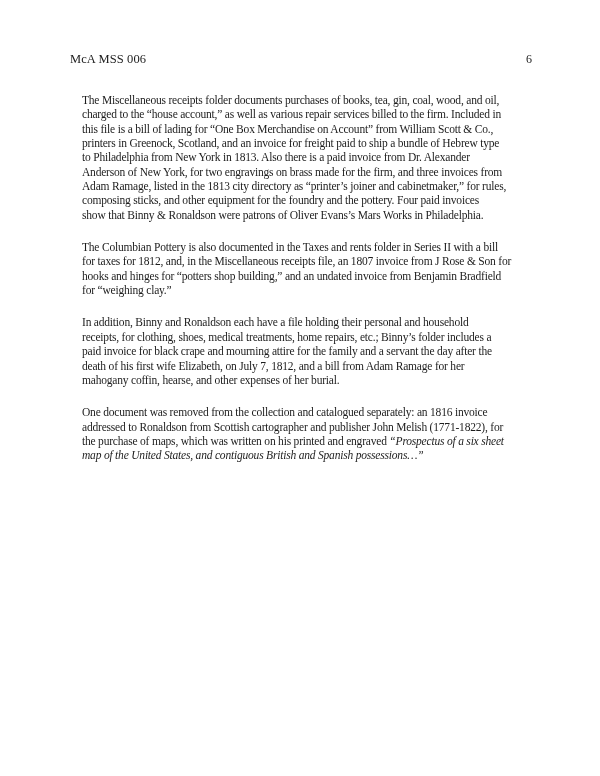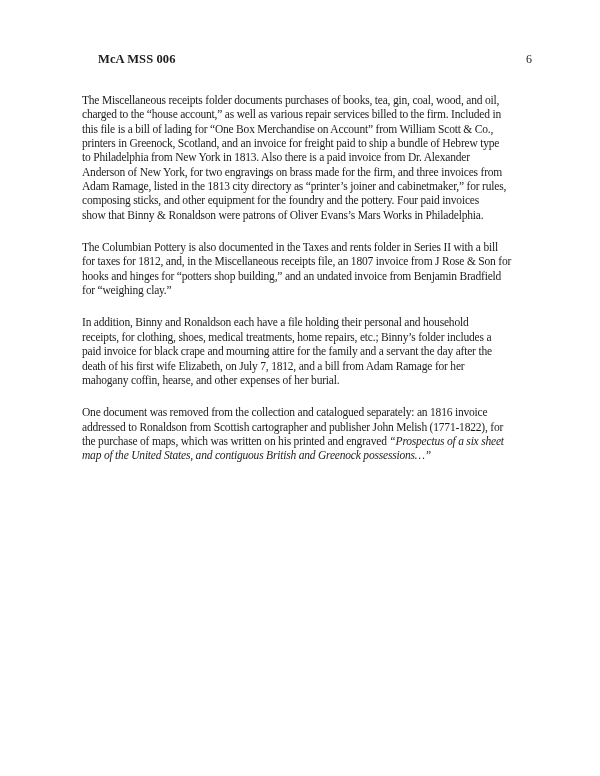--- a/index.html
+++ b/index.html
@@ -27,23 +27,22 @@
     left: 70px;
     top: 52px;
     width: 462px;
     display: flex;
     justify-content: space-between;
     align-items: baseline;
     font-size: 12.5px;
     line-height: 15px;
   }
   .collection-id {
-    font-weight: bold;
+    font-weight: normal;
     letter-spacing: 0.1px;
-    margin-left: 28px;
   }
   .page-number {
     font-weight: normal;
     font-size: 12px;
   }
   .doc-body {
     position: absolute;
     left: 70px;
     top: 93px;
     width: 524px;
@@ -84,15 +83,15 @@
 hooks and hinges for “potters shop building,” and an undated invoice from Benjamin Bradfield
 for “weighing clay.”</span></p>
     <p class="para"><span>In addition, Binny and Ronaldson each have a file holding their personal and household
 receipts, for clothing, shoes, medical treatments, home repairs, etc.; Binny’s folder includes a
 paid invoice for black crape and mourning attire for the family and a servant the day after the
 death of his first wife Elizabeth, on July 7, 1812, and a bill from Adam Ramage for her
 mahogany coffin, hearse, and other expenses of her burial.</span></p>
     <p class="para"><span>One document was removed from the collection and catalogued separately: an 1816 invoice
 addressed to Ronaldson from Scottish cartographer and publisher John Melish (1771-1822), for
 the purchase of maps, which was written on his printed and engraved </span><span class="italic">“Prospectus of a six sheet
-map of the United States, and contiguous British and Greenock possessions…”</span></p>
+map of the United States, and contiguous British and Spanish possessions…”</span></p>
   </div>
 </div>
 
 </body></html>

